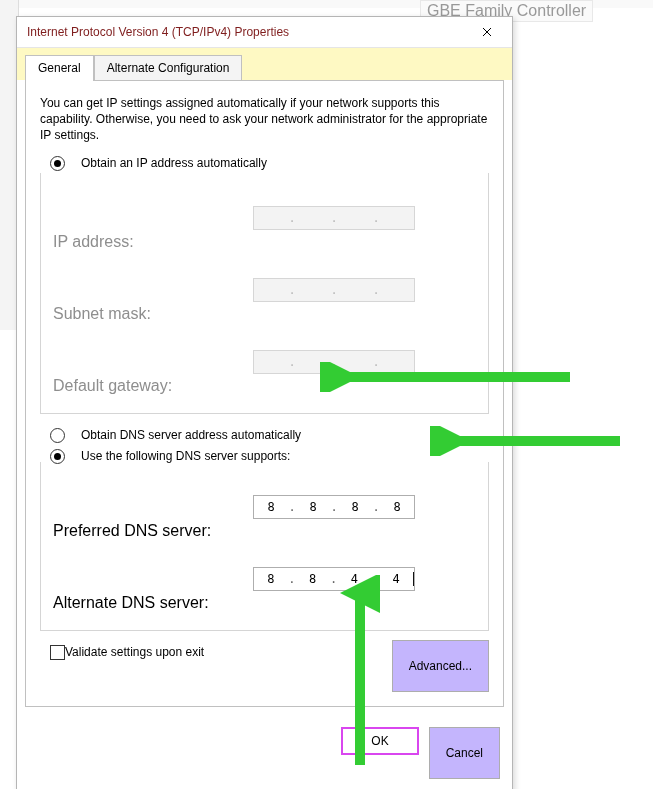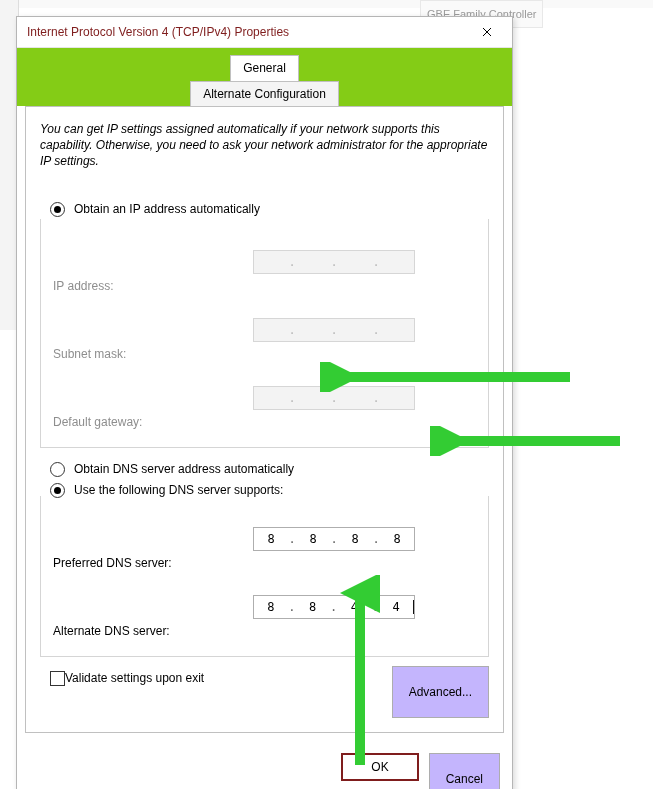--- a/index.html
+++ b/index.html
@@ -1,61 +1,61 @@
 <!DOCTYPE html>
 <html><head>
 <meta charset="utf-8">
 <style>
   html,body{margin:0;padding:0;font-family:"Segoe UI",Tahoma,sans-serif;font-size:12px;background:#fff;color:#000;}
   .canvas{position:relative;width:653px;height:789px;background:#fff;overflow:hidden;}
   
   .bg-strip{position:absolute;left:0;top:0;width:18px;height:330px;background:#f4f4f4;border-right:1px solid #ddd;}
   .bg-top{position:absolute;left:0;top:0;right:0;height:8px;background:#f9f9f9;}
-  .bg-label{position:absolute;left:420px;top:0;font-size:11px;color:#999;border:1px solid #e8e8e8;padding:7px 6px;background:#fafafa;}
+  .bg-label{position:absolute;left:420px;top:0;font-size:16px;color:#999;border:1px solid #e8e8e8;padding:1px 6px;background:#fafafa;}
 
   
   .dialog{position:absolute;left:16px;top:16px;width:495px;background:#fff;border:1px solid #b5b5b5;box-shadow:2px 2px 6px rgba(0,0,0,.15);}
   .titlebar{display:flex;align-items:center;justify-content:space-between;height:30px;padding:0 8px 0 10px;background:#fff;border-bottom:1px solid #e5e5e5;}
   .titlebar .title{font-size:12px;color:#7f1d1d;}
   .titlebar .close{width:34px;height:22px;display:flex;align-items:center;justify-content:center;color:#000;background:transparent;}
 
-  .tab-strip{display:flex;align-items:center;padding:6px 8px 0 8px;background:#84cc16;flex-direction:column;}
+  .tab-strip{display:flex;align-items:flex-start;padding:6px 8px 0 8px;background:#fef9c3;}
   .tab{padding:5px 12px 6px;border:1px solid #c0c0c0;border-bottom:none;background:#fff;margin-right:0;position:relative;top:1px;font-size:12px;}
   .tab.inactive{background:#f4f4f4;}
   .tab.active{background:#fff;z-index:2;}
   .tab-panel{margin:0 8px 8px;border:1px solid #c0c0c0;padding:14px 14px 16px;background:#fff;position:relative;}
 
-  .intro{font-size:12px;line-height:1.35;color:#000;margin-bottom:32px;font-style:italic;}
-
-  
-  .radio-row{display:flex;align-items:center;gap:9px;margin:6px 0 4px 10px;font-size:12px;}
+  .intro{font-size:12px;line-height:1.35;color:#000;margin-bottom:12px;}
+
+  
+  .radio-row{display:flex;align-items:center;gap:16px;margin:6px 0 4px 10px;font-size:12px;}
   .radio{width:13px;height:13px;border:1px solid #333;border-radius:50%;display:inline-flex;align-items:center;justify-content:center;background:#fff;}
   .radio .dot{width:7px;height:7px;border-radius:50%;background:#000;}
 
   
   .group{border:1px solid #d5d5d5;margin:0 0 14px 0;padding:10px 12px 12px;}
   .group.disabled label{color:#8e8e8e;}
   .field-row{display:flex;align-items:center;justify-content:flex-start;margin:6px 0;}
-  .field-row label{width:200px;font-size:12px;margin-top:48px;}
+  .field-row label{width:200px;font-size:16px;margin-top:48px;}
   .ip-box{display:flex;align-items:center;width:160px;height:22px;border:1px solid #aeaeae;background:#fff;}
   .ip-box.disabled{background:#f3f3f3;border-color:#d6d6d6;}
   .ip-oct{flex:1;text-align:center;font-family:Consolas,monospace;font-size:12px;color:#000;}
   .ip-dot{width:8px;text-align:center;color:#666;font-family:Consolas,monospace;}
   .ip-box.disabled .ip-dot{color:#bbb;}
   .ip-cursor{border-right:1px solid #111;}
 
   
   .check-row{display:flex;align-items:center;margin:8px 0 0 10px;}
   .check{width:13px;height:13px;border:1px solid #333;background:#fff;}
 
   .adv-btn{position:absolute;right:14px;bottom:14px;}
   .btn{display:inline-flex;align-items:center;justify-content:center;height:24px;padding:13px 16px;border:1px solid #adadad;background:#c4b5fd;font-size:12px;cursor:default;}
 
   .footer{display:flex;justify-content:flex-end;gap:10px;padding:12px 12px 14px 0;}
-  .btn.default{border:2px solid #7f1d1d;background:#fff;height:24px;padding:0 28px;}
+  .btn.default{border:2px solid #d946ef;background:#fff;height:24px;padding:0 28px;}
 
   
   .arrow{position:absolute;pointer-events:none;}
   .arrow svg{display:block;}
 
 </style>
 </head>
 <body>
 
 <div class="canvas">

